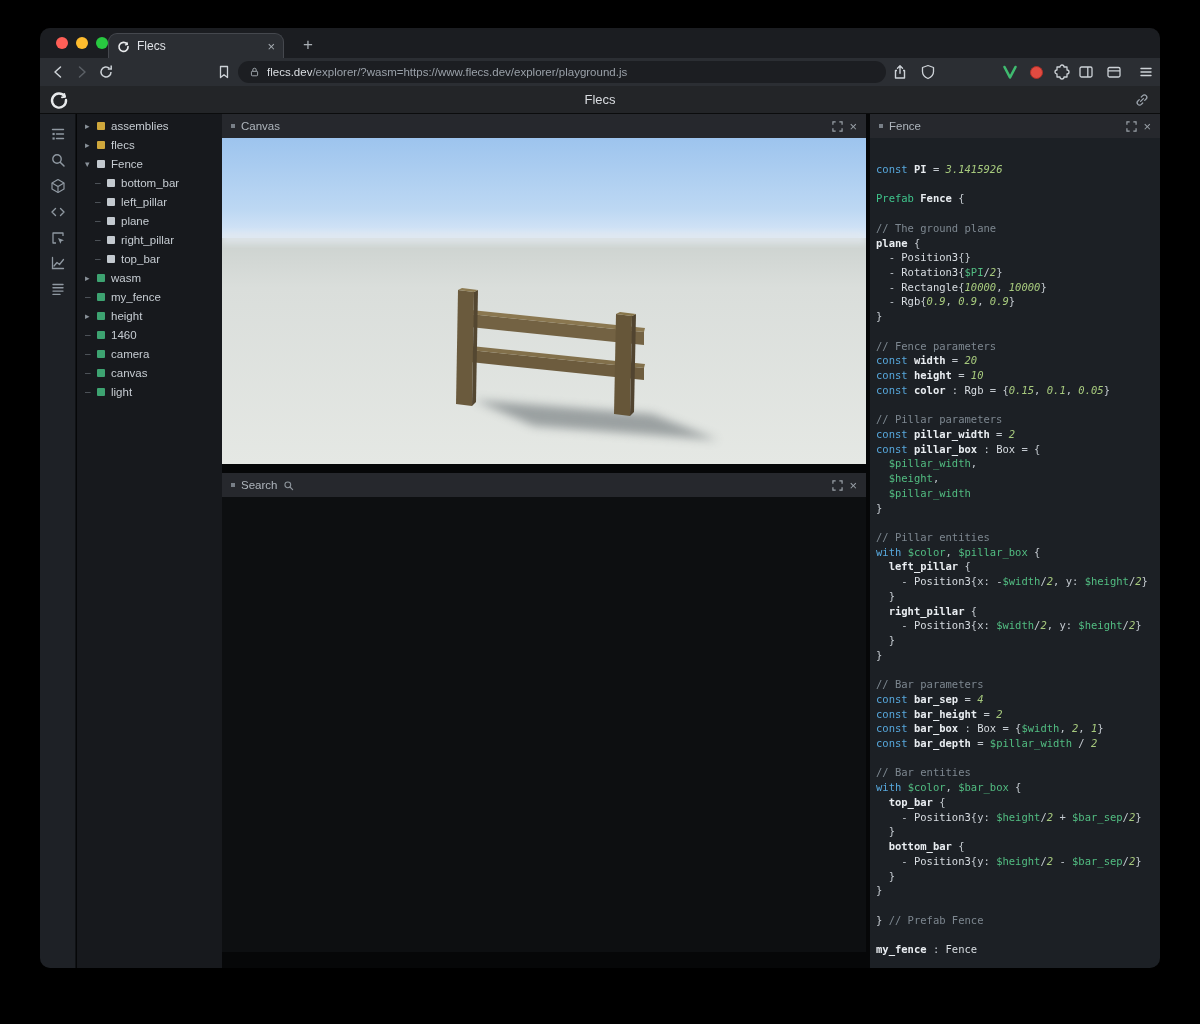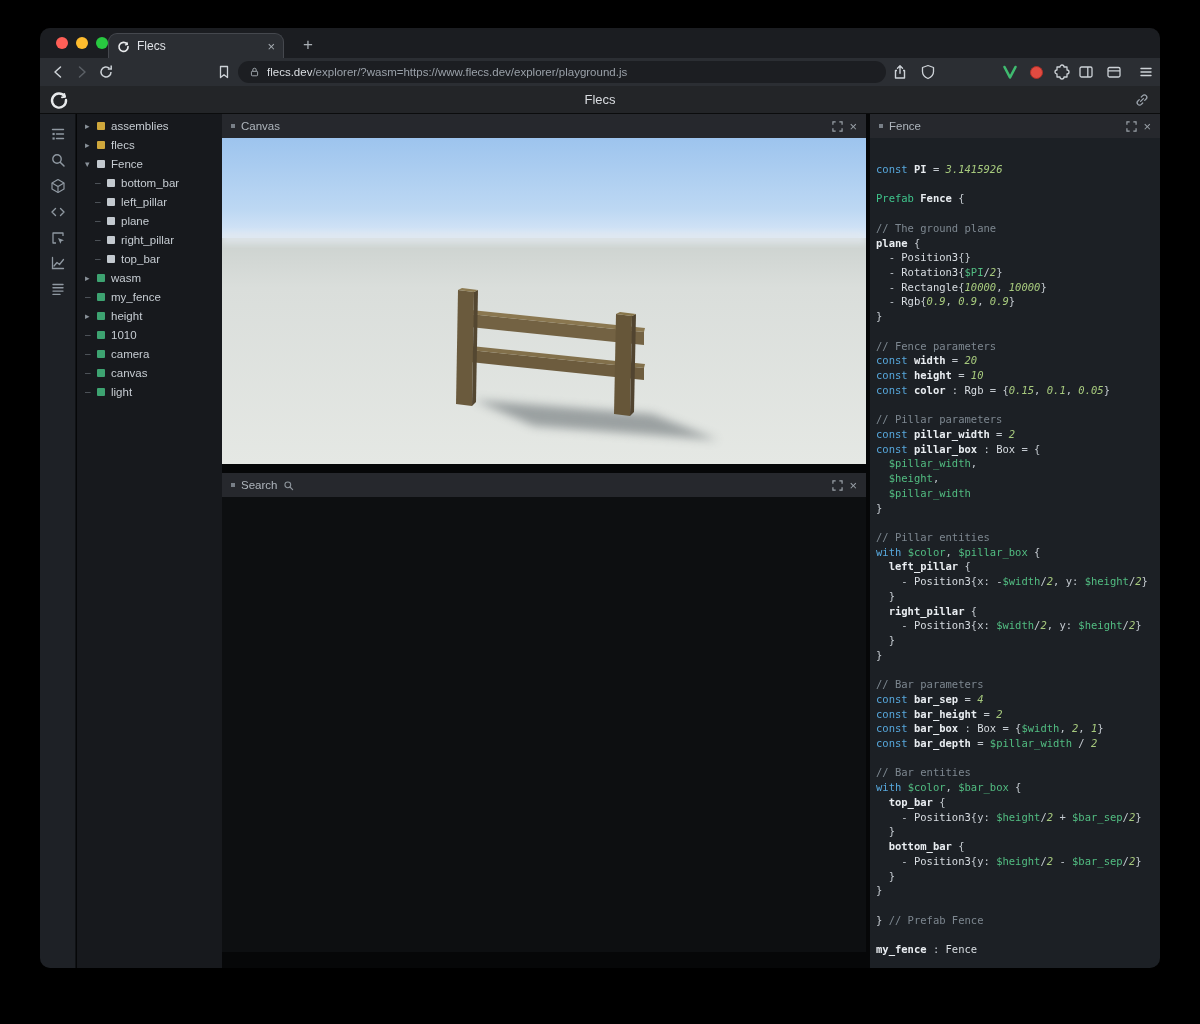--- a/index.html
+++ b/index.html
@@ -322,21 +322,21 @@
             <span class="tlabel">my_fence</span>
           </div>
           <div class="tree-row depth0">
             <span class="tmark">▸</span>
             <span class="tsq green"></span>
             <span class="tlabel">height</span>
           </div>
           <div class="tree-row depth0">
             <span class="tmark leaf">–</span>
             <span class="tsq green"></span>
-            <span class="tlabel">1010</span>
+            <span class="tlabel">1460</span>
           </div>
           <div class="tree-row depth0">
             <span class="tmark leaf">–</span>
             <span class="tsq green"></span>
             <span class="tlabel">camera</span>
           </div>
           <div class="tree-row depth0">
             <span class="tmark leaf">–</span>
             <span class="tsq green"></span>
             <span class="tlabel">canvas</span>

